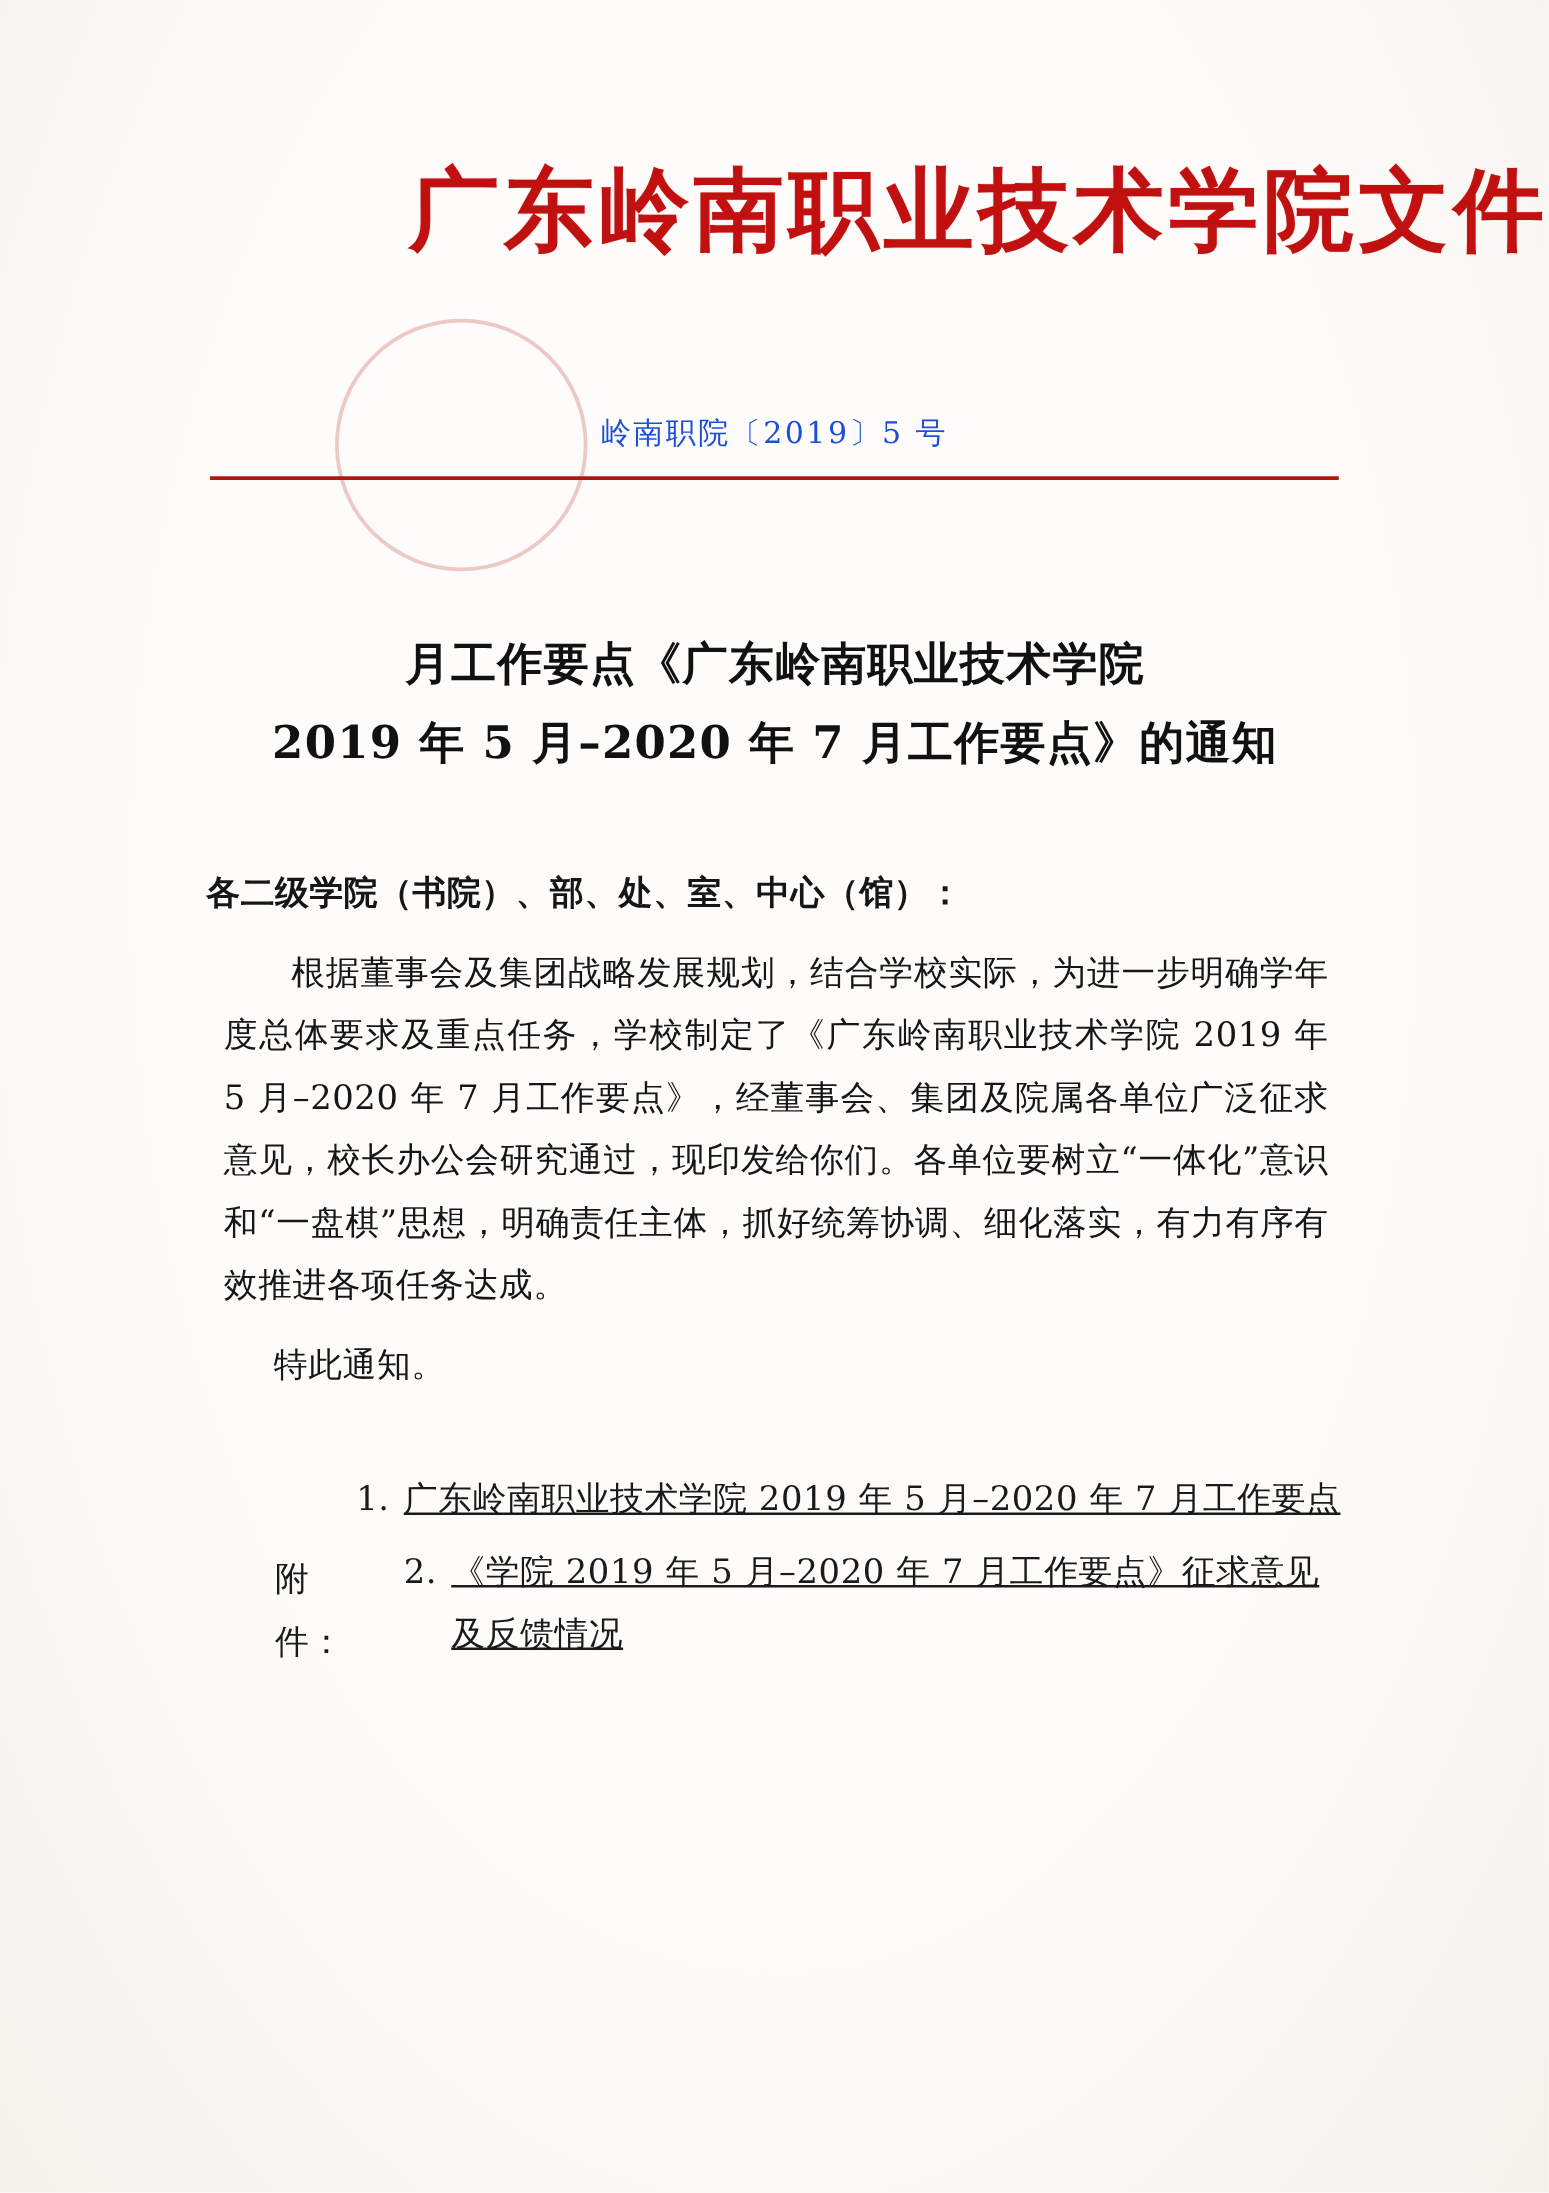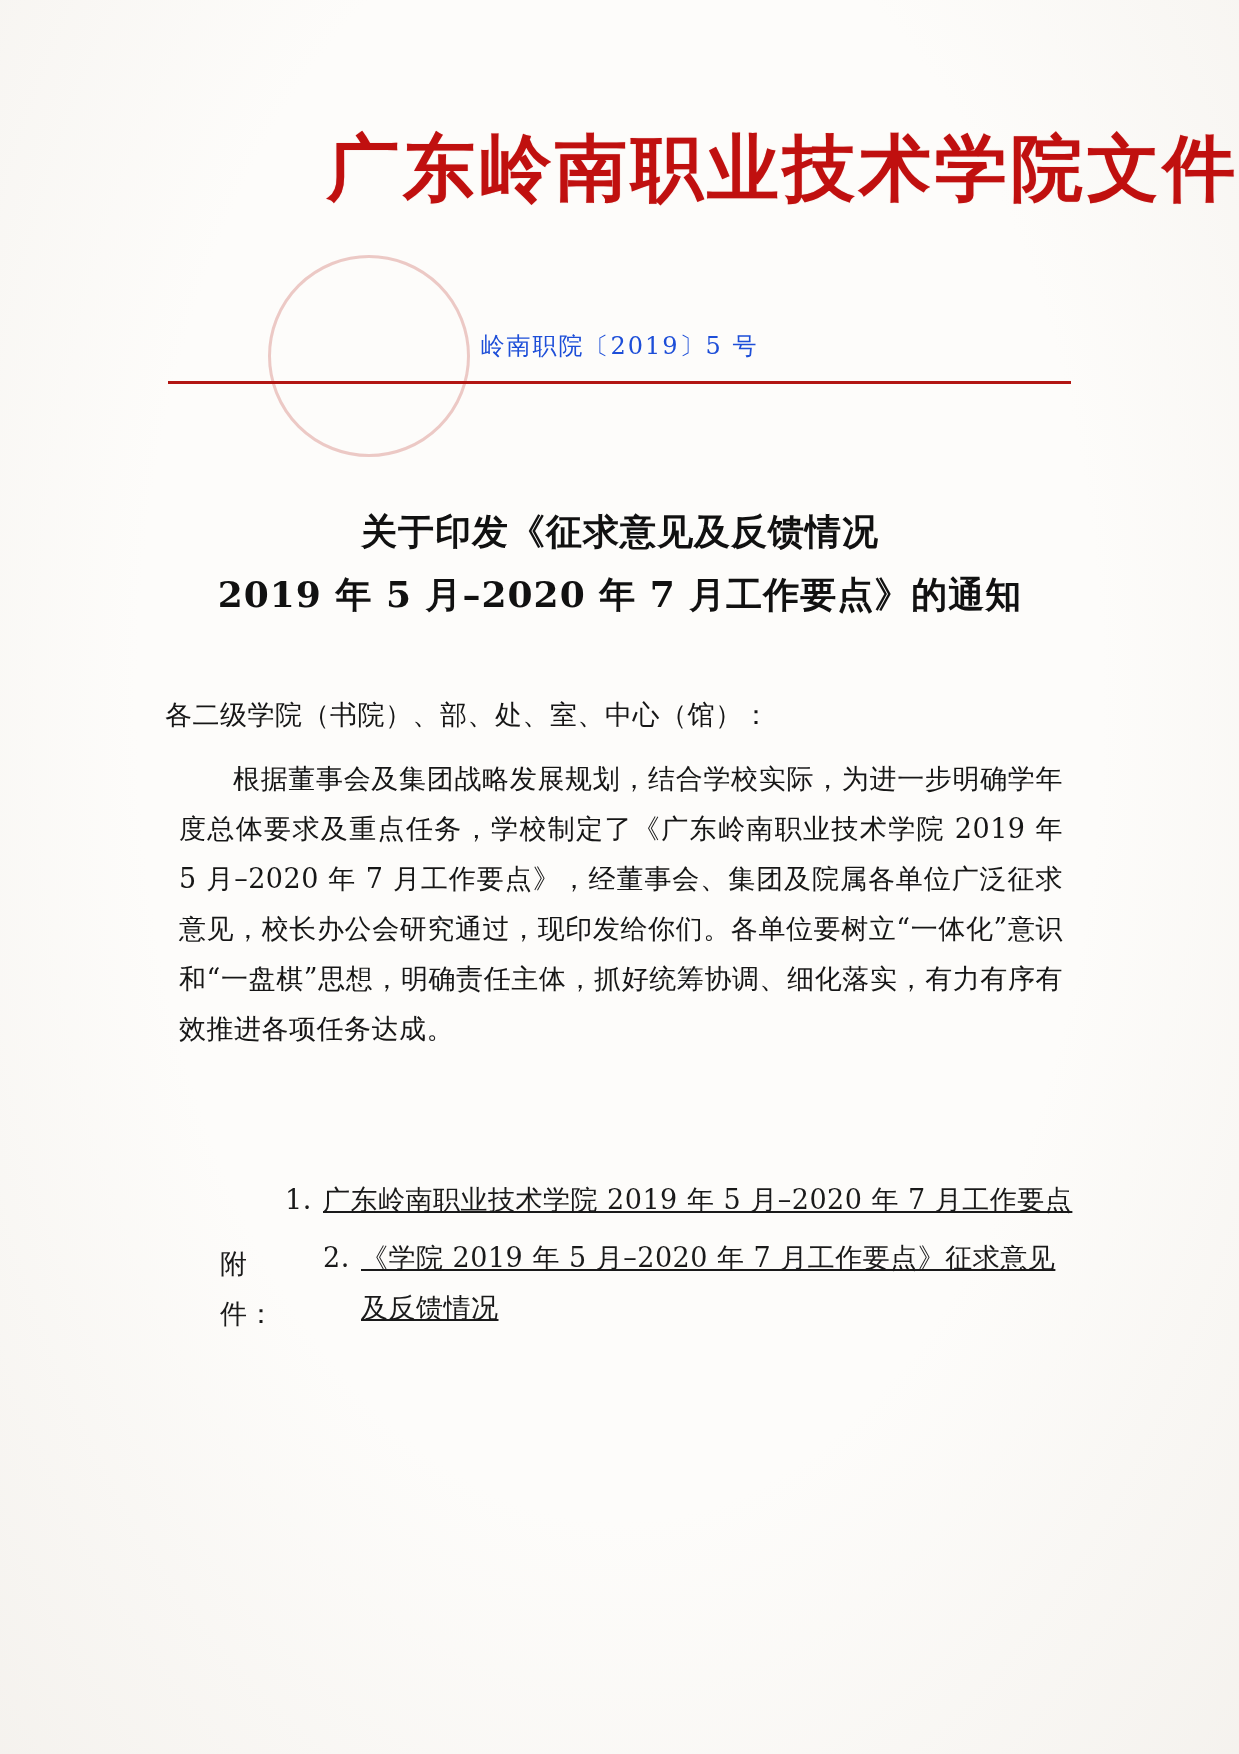--- a/index.html
+++ b/index.html
@@ -103,20 +103,21 @@
     left: 165px;
     width: 912px;
     font-size: 27px;
     line-height: 1.85;
     letter-spacing: 0.5px;
     color: #161616;
   }
 
   .salutation {
     margin: 0 0 4px 0;
+    font-weight: bold;
   }
 
   .para {
     margin: 14px;
     text-indent: 2em;
     text-align: justify;
   }
 
   .para-short {
     margin: 10px 0 0 0;
@@ -175,27 +176,28 @@
 
   <div class="doc-header">
     <div class="title-red">广东岭南职业技术学院文件</div>
   </div>
 
   <div class="doc-number">岭南职院〔2019〕5 号</div>
 
   <div class="red-rule"></div>
 
   <div class="doc-title">
-    <div>关于印发《征求意见及反馈情况</div>
+    <div>月工作要点《广东岭南职业技术学院</div>
     <div>2019 年 5 月–2020 年 7 月工作要点》的通知</div>
   </div>
 
   <div class="body-block">
     <p class="salutation">各二级学院（书院）、部、处、室、中心（馆）：</p>
     <p class="para">根据董事会及集团战略发展规划，结合学校实际，为进一步明确学年度总体要求及重点任务，学校制定了《广东岭南职业技术学院 2019 年 5 月–2020 年 7 月工作要点》，经董事会、集团及院属各单位广泛征求意见，校长办公会研究通过，现印发给你们。各单位要树立“一体化”意识和“一盘棋”思想，明确责任主体，抓好统筹协调、细化落实，有力有序有效推进各项任务达成。</p>
+    <p class="para-short">特此通知。</p>
   </div>
 
   <div class="attach">
     <div class="attach-row">
       <div class="attach-label">附件：</div>
       <div class="attach-items">
         <div class="attach-item">
           <span class="attach-num">1.</span>
           <span class="attach-text">广东岭南职业技术学院 2019 年 5 月–2020 年 7 月工作要点</span>
         </div>

